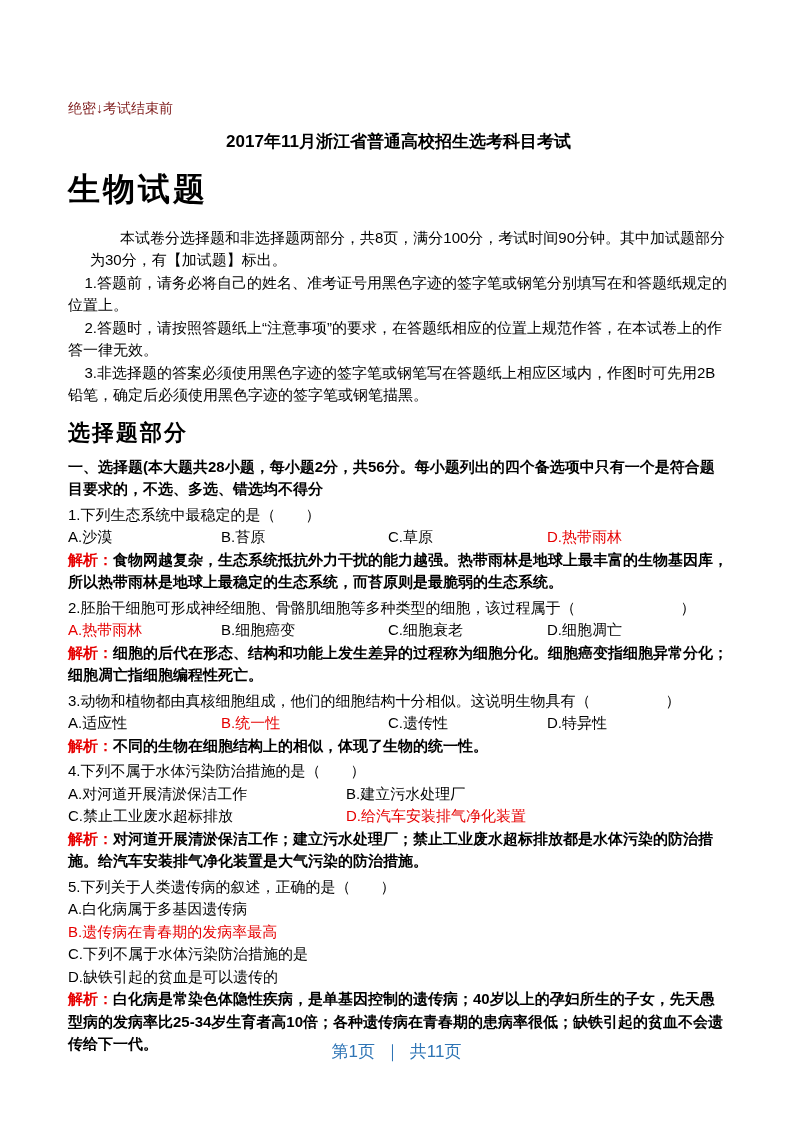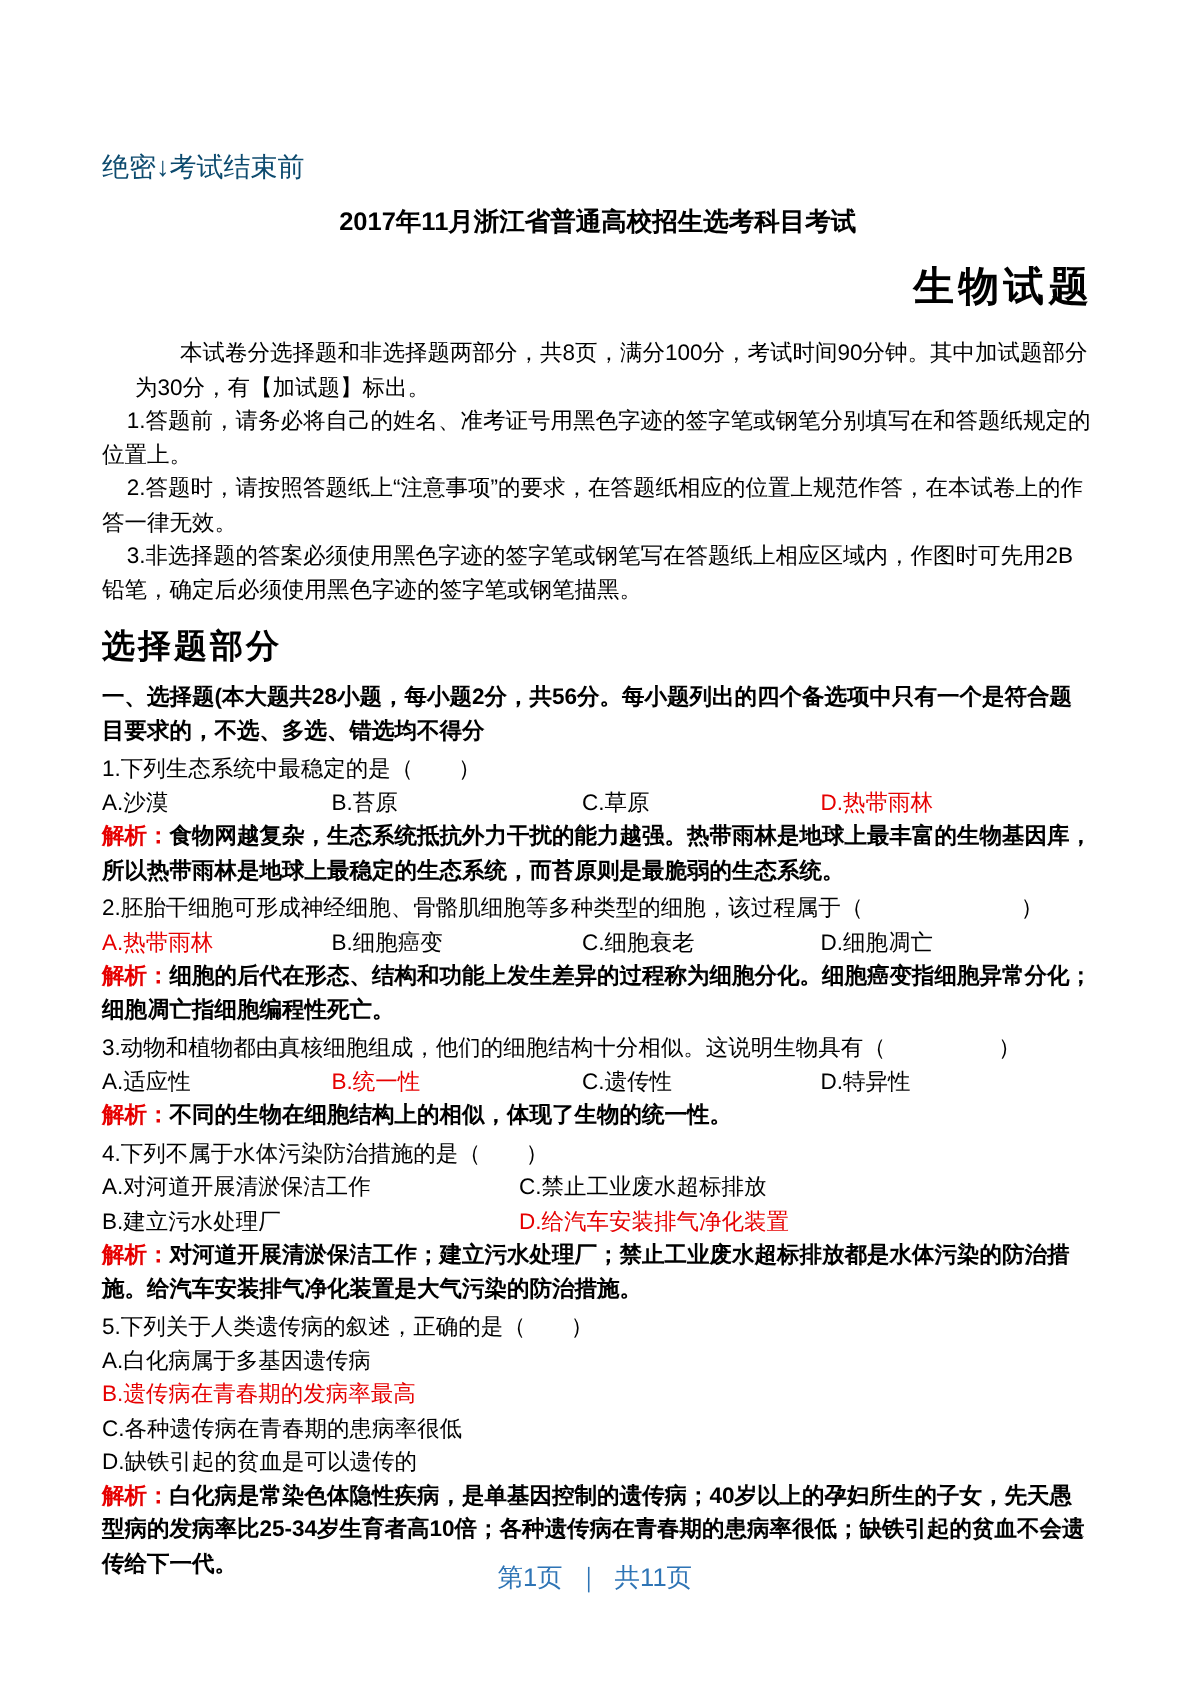--- a/index.html
+++ b/index.html
@@ -4,23 +4,23 @@
 <style>
   * { margin:0; padding:0; box-sizing:border-box; }
   html, body { background:#ffffff; }
   body {
     width:793px; height:1122px;
     font-family:"Liberation Sans","DejaVu Sans",sans-serif;
     font-size:15px; line-height:1.5; color:#000;
     overflow:hidden; position:relative;
   }
   .page { padding:98px 64px 0 68px; height:100%; position:relative; }
-  .classified { font-size:18px; margin-bottom:10px; color:#0c4a6e; }
+  .classified { font-size:14px; margin-bottom:10px; color:#7f1d1d; }
   .exam-title { text-align:center; font-size:17px; font-weight:bold; margin:4px 0 10px; }
-  .subject-title { text-align:right; font-size:27px; font-weight:bold; letter-spacing:3px; margin:6px 0 14px; }
+  .subject-title { text-align:left; font-size:32px; font-weight:bold; letter-spacing:3px; margin:6px 0 14px; }
   .indent2 { text-indent:2em;margin-left:22px; }
   .notice-title { font-weight:bold; margin-top:2px; }
   .notice { text-indent:1.1em; }
   .section-title { text-align:left; font-size:22px; font-weight:bold; letter-spacing:2px; margin:9px 0 7px; }
   .section-intro { font-weight:bold; }
   .question { margin-top:3px; }
   .options.grid4 { display:grid; grid-template-columns:110px 124px 116px 1fr;gap:43px; }
   .options.grid2 { display:grid; grid-template-columns:278px 1fr; }
   .options-list .opt { display:block; }
   .opt { white-space:nowrap; }
@@ -82,33 +82,33 @@
       <span class="opt">C.遗传性</span>
       <span class="opt">D.特异性</span>
     </div>
     <p class="analysis"><span class="analysis-label">解析：</span><span>不同的生物在细胞结构上的相似，体现了生物的统一性。</span></p>
   </div>
 
   <div class="question">
     <p class="stem">4.下列不属于水体污染防治措施的是（　　）</p>
     <div class="options grid2">
       <span class="opt">A.对河道开展清淤保洁工作</span>
+      <span class="opt">B.建立污水处理厂</span>
       <span class="opt">C.禁止工业废水超标排放</span>
-      <span class="opt">B.建立污水处理厂</span>
       <span class="opt answer">D.给汽车安装排气净化装置</span>
     </div>
     <p class="analysis"><span class="analysis-label">解析：</span><span>对河道开展清淤保洁工作；建立污水处理厂；禁止工业废水超标排放都是水体污染的防治措施。给汽车安装排气净化装置是大气污染的防治措施。</span></p>
   </div>
 
   <div class="question">
     <p class="stem">5.下列关于人类遗传病的叙述，正确的是（　　）</p>
     <div class="options options-list">
       <span class="opt">A.白化病属于多基因遗传病</span>
       <span class="opt answer">B.遗传病在青春期的发病率最高</span>
-      <span class="opt">C.各种遗传病在青春期的患病率很低</span>
+      <span class="opt">C.下列不属于水体污染防治措施的是</span>
       <span class="opt">D.缺铁引起的贫血是可以遗传的</span>
     </div>
     <p class="analysis"><span class="analysis-label">解析：</span><span>白化病是常染色体隐性疾病，是单基因控制的遗传病；40岁以上的孕妇所生的子女，先天愚型病的发病率比25-34岁生育者高10倍；各种遗传病在青春期的患病率很低；缺铁引起的贫血不会遗传给下一代。</span></p>
   </div>
 
   <div class="footer">
     <span>第1页</span><span class="sep">｜</span><span>共11页</span>
   </div>
 
 </div>

